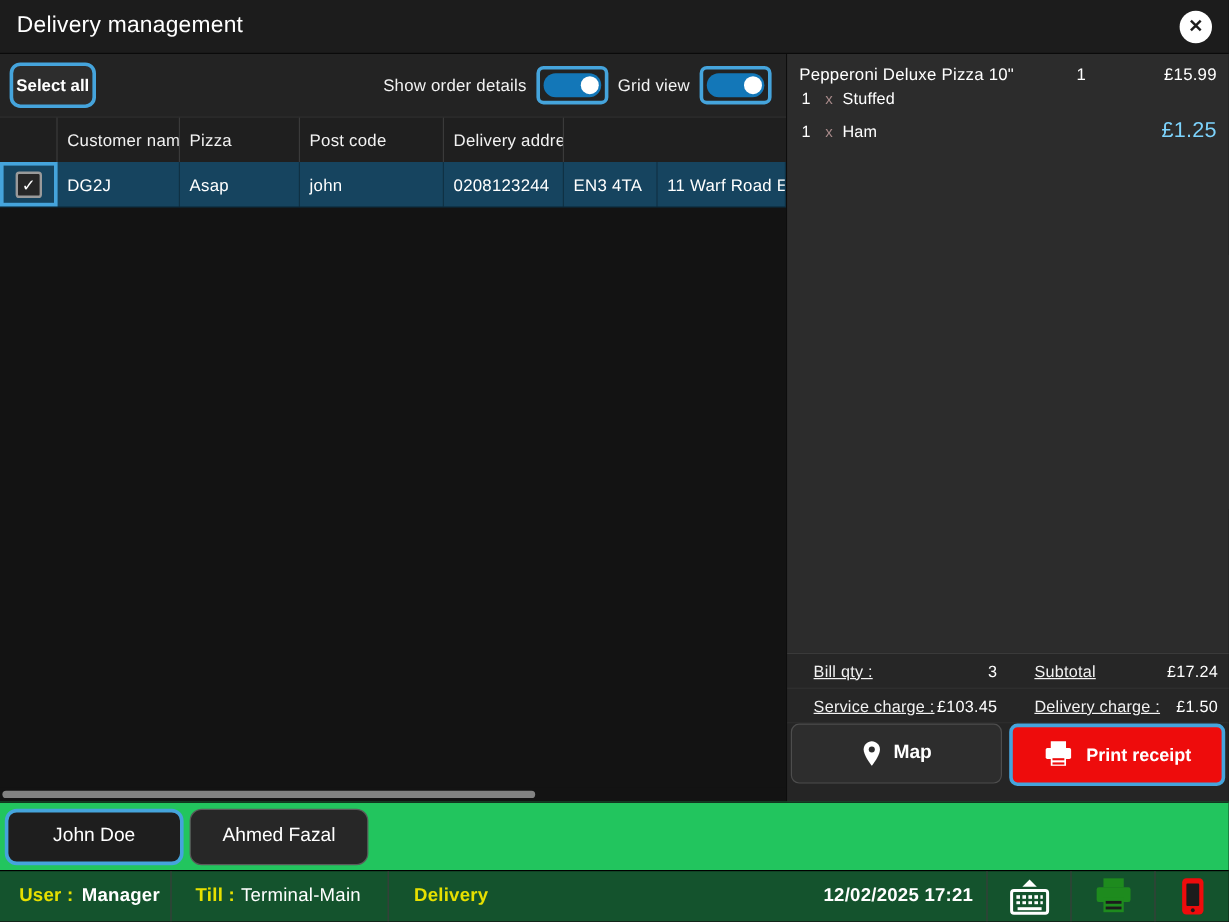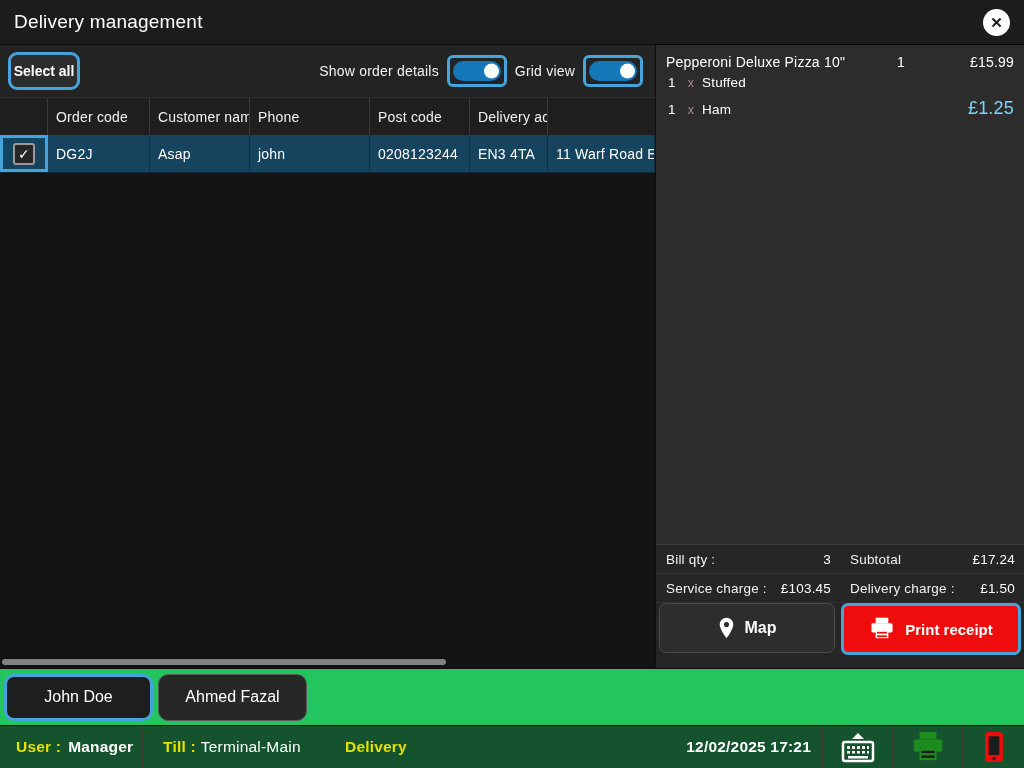--- a/index.html
+++ b/index.html
@@ -55,21 +55,21 @@
   .item-price { width:62px; text-align:right; font-size:14px; color:#fff; flex:none; }
   .mod-row { display:flex; align-items:baseline; padding:3px 10px 5px 12px; }
   .mod-qty { width:12px; font-size:13.5px; color:#fff; flex:none; }
   .mod-x { width:22px; font-size:12.5px; color:#a88a8a; flex:none; text-align:center; }
   .mod-name { flex:1; font-size:13.5px; color:#fff; }
   .mod-price { width:62px; text-align:right; font-size:18px; color:#7dd3fc; flex:none; }
 
   .totals { flex:none; background:#262626; border-top:1px solid #3a3a3a; }
   .t-row { display:grid; grid-template-columns:1fr 1fr; height:29px; border-bottom:1px solid #313131; }
   .t-half { display:flex; align-items:center; }
-  .t-label { font-size:13.5px; color:#f2f2f2; font-weight:500; padding-left:10px; }
+  .t-label { font-size:13.5px; color:#f2f2f2; font-weight:500; padding-left:22px;text-decoration:underline; }
   .t-val { margin-left:auto; font-size:13.5px; color:#fff; padding-right:9px; }
   .grand { flex:none; height:30px; background:#1c4a66; display:grid; grid-template-columns:1fr 1fr; }
   .grand .t-label { font-size:17px; font-weight:600; }
   .grand .t-val { font-size:17px; font-weight:600; }
 
   .panel-buttons { flex:none; height:65px; display:flex; padding:0 3px; gap:6px;
                    background:#252525; }
   .map-btn { flex:1; height:50px; background:#2d2d2d; border:1px solid #4d4d4d; border-radius:7px; color:#fff;
              font-size:16px; font-weight:600; font-family:inherit; display:flex; align-items:center;
              justify-content:center; gap:10px; cursor:pointer; }
@@ -128,23 +128,22 @@
           <div class="pill">
               <div class="knob"></div>
             </div>
         </div>
       </div>
     </div>
 
     <div class="grid">
       <div class="grid-row thead">
         <div class="cell"></div>
-        <div class="cell">Order code</div>
         <div class="cell">Customer name</div>
-        <div class="cell">Phone</div>
+        <div class="cell">Pizza</div>
         <div class="cell">Post code</div>
         <div class="cell">Delivery address</div>
       </div>
       <div class="grid-row trow">
         <div class="cell cb-cell sel">
           <span class="checkbox">✓</span>
         </div>
         <div class="cell">DG2J</div>
         <div class="cell">Asap</div>
         <div class="cell">john</div>

